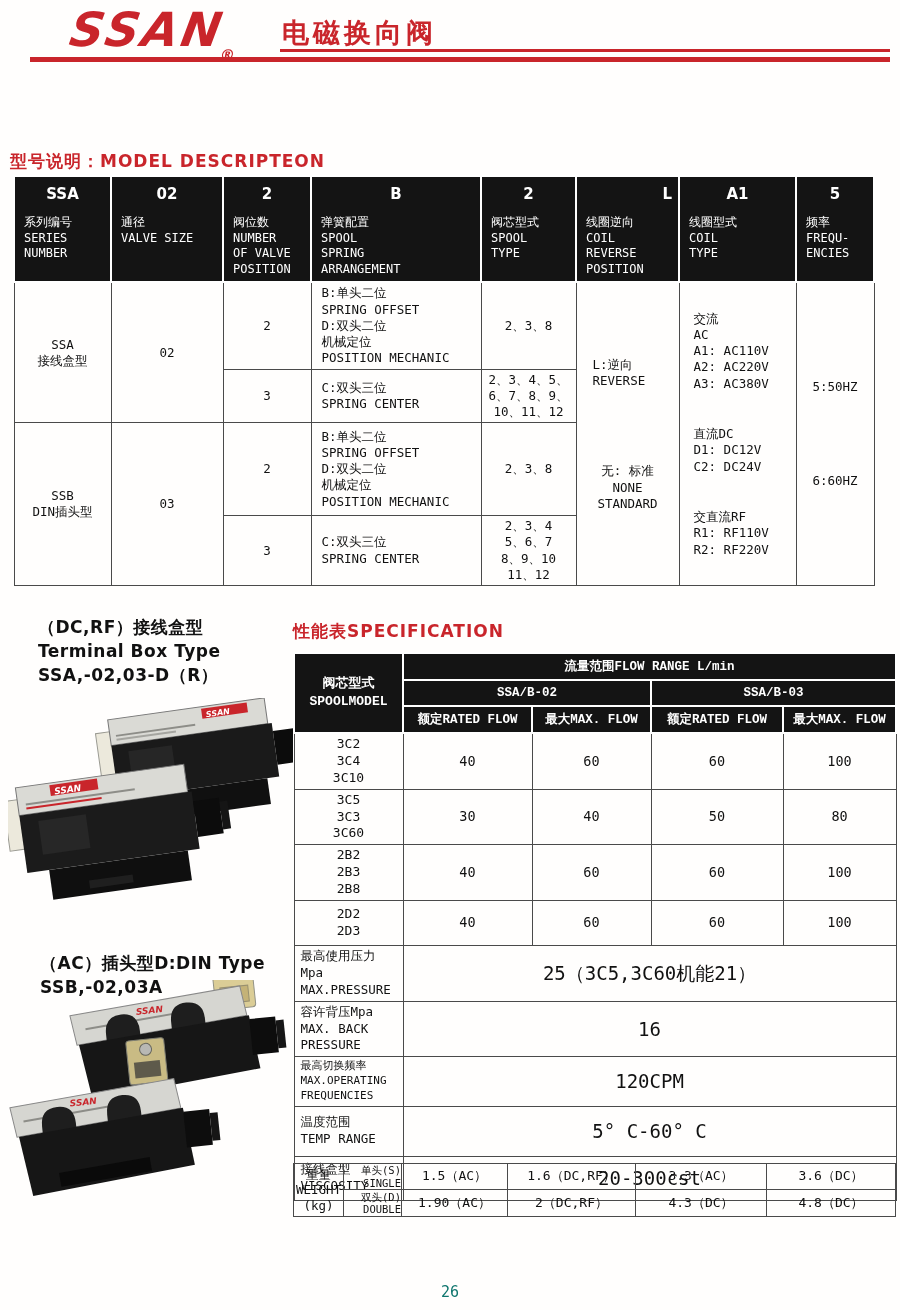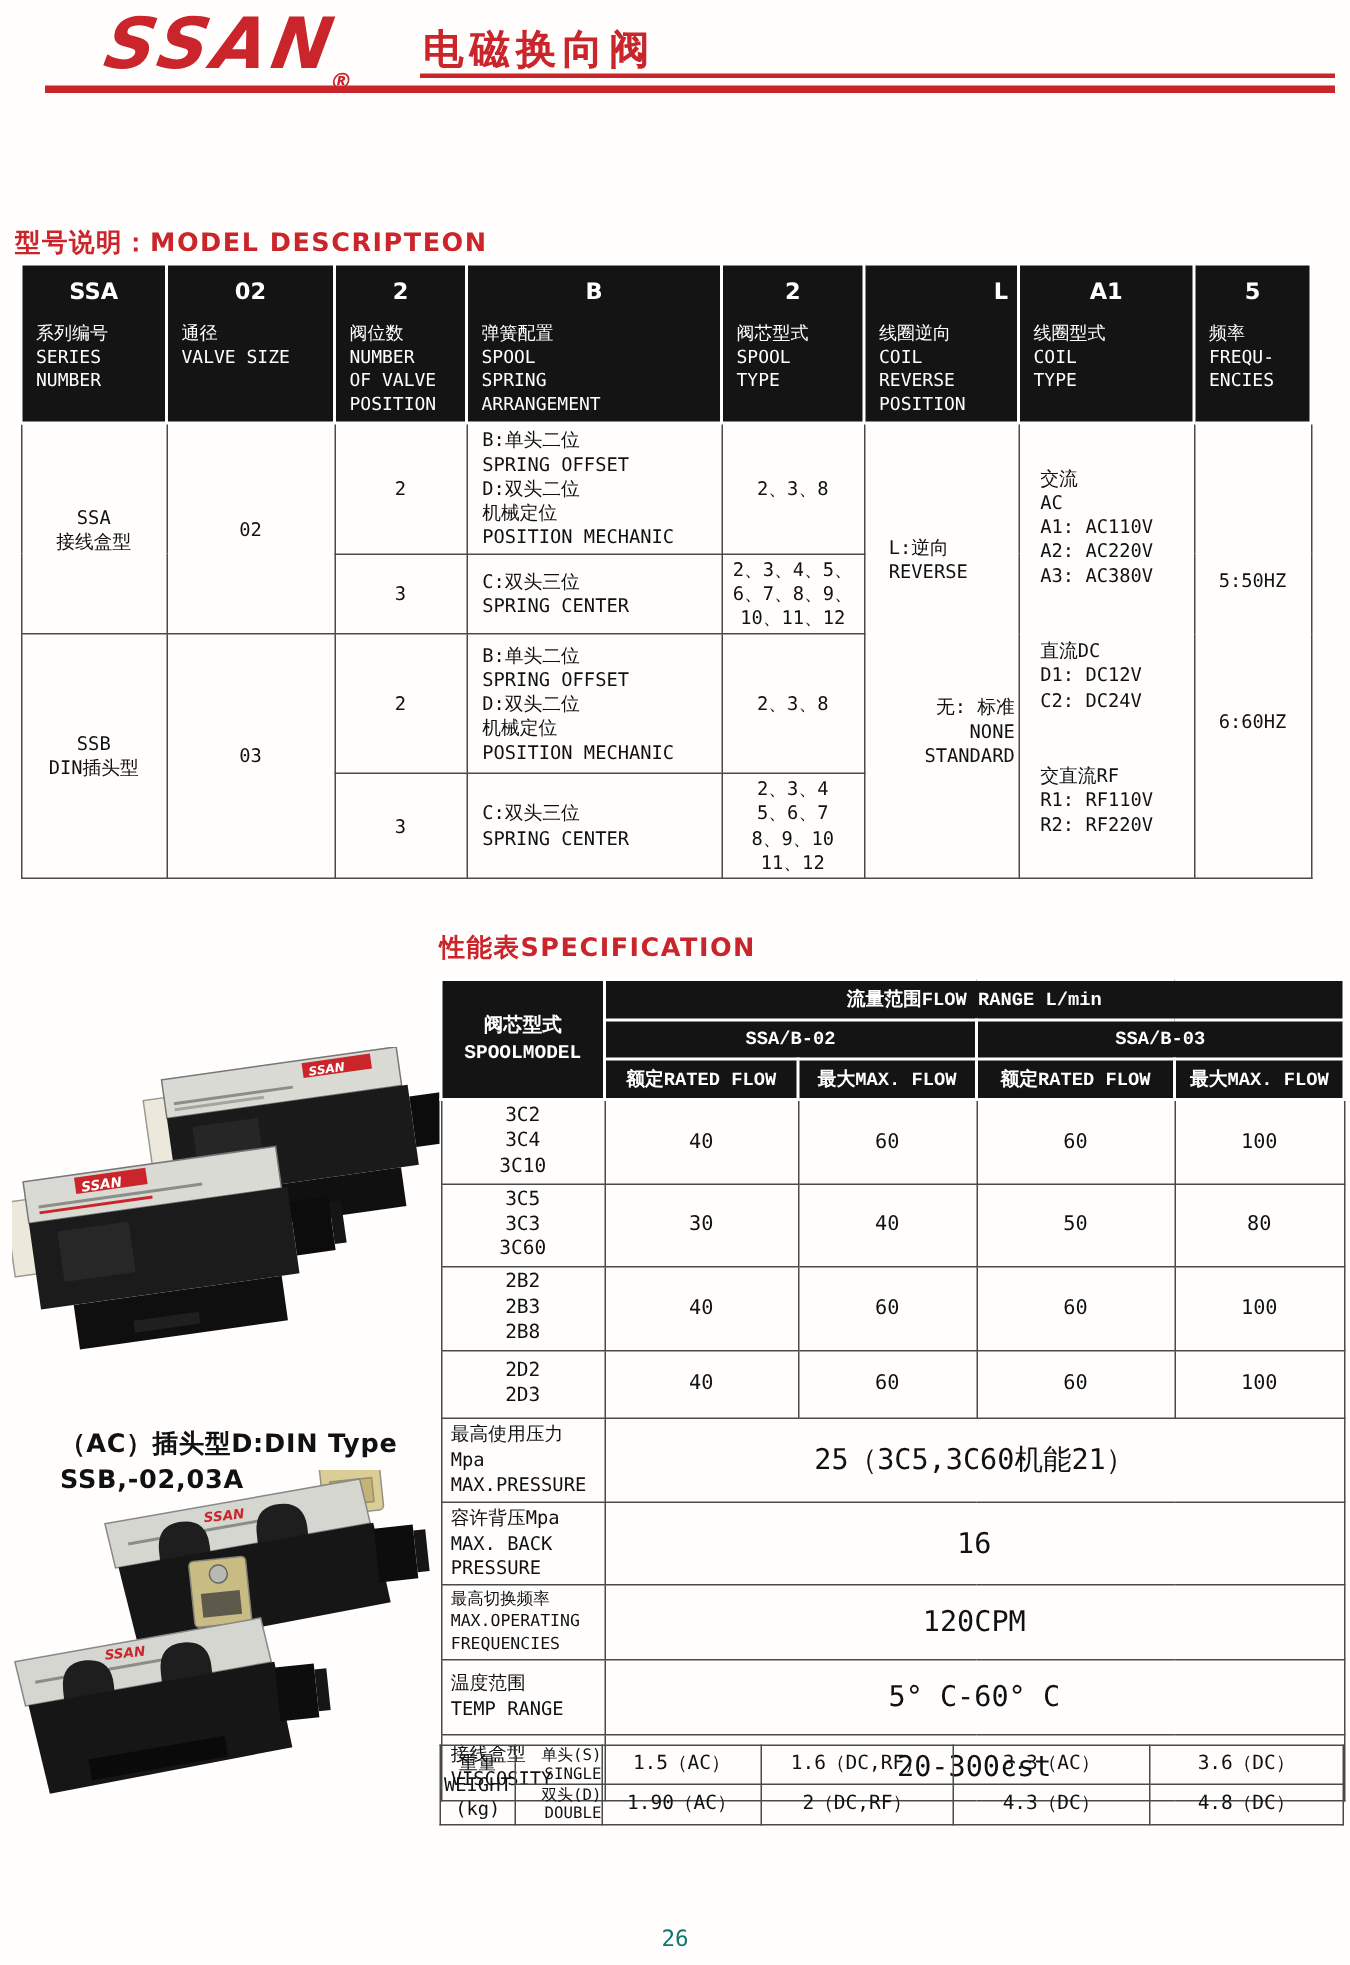--- a/index.html
+++ b/index.html
@@ -31,21 +31,21 @@
 
   
   .model-table { position:absolute; left:13px; top:175px; width:860px; }
   .model-table th .code { text-align:center; font-size:15px; font-weight:bold;
                           font-family:"DejaVu Sans", sans-serif; margin:4px 0 12px; }
   .model-table th .code.right { text-align:right; padding-right:3px; }
   .model-table th .lbl { font-size:12px; white-space:pre-line; line-height:1.3;
                          font-family:"DejaVu Sans Mono", monospace; padding-left:6px; text-align:left; }
   .model-table td.left { text-align:left; padding-left:10px; }
   .coil-rev  .blk-a { margin-bottom:58px; text-align:left; padding-left:14px; }
-  .coil-rev  .blk-b { text-align:right; }
+  .coil-rev  .blk-b { text-align:center; }
   .coil-type .blk   { text-align:left; padding-left:12px; margin:9px 0; }
   .freq-cell .blk-a { margin-bottom:62px;text-align:center; }
 
   
   .spec-table { position:absolute; left:293px; top:652px; width:602px; }
   .spec-table th { font-family:Liberation Mono, monospace; font-size:12.5px; font-weight:bold;
                    vertical-align:middle;margin-left:22px; }
   .spec-table th.spool-h { white-space:pre-line; font-size:13px; line-height:1.35; }
   .spec-table td.models { font-size:13px; }
   .spec-table td.val { font-size:13.5px; }
@@ -206,20 +206,23 @@
       <td class="left">C:双头三位
 SPRING CENTER</td>
       <td>2、3、4
 5、6、7
 8、9、10
 11、12</td>
     </tr>
   </tbody>
     </table>
 
+  <div class="caption" id="caption-terminal">（DC,RF）接线盒型
+Terminal Box Type
+SSA,-02,03-D（R）</div>
 
   <svg class="photo" viewBox="0 0 285 215" style="left:8px; top:698px; width:285px; height:215px;">
 
     <g transform="translate(98,10) rotate(-8)">
       <rect x="-14" y="24" width="16" height="48" fill="#ece9dc" stroke="#9a9a92"></rect>
       <rect x="0" y="12" width="158" height="26" fill="#dadad5" stroke="#777"></rect>
       <rect x="94" y="14" width="46" height="10" fill="#c9252b"></rect>
       <text x="98" y="23" font-size="8" fill="#ffffff" font-weight="bold" font-style="italic">SSAN</text>
       <rect x="6" y="28" width="80" height="2" fill="#8d8d88"></rect>
       <rect x="6" y="32" width="60" height="2" fill="#a5a5a0"></rect>

